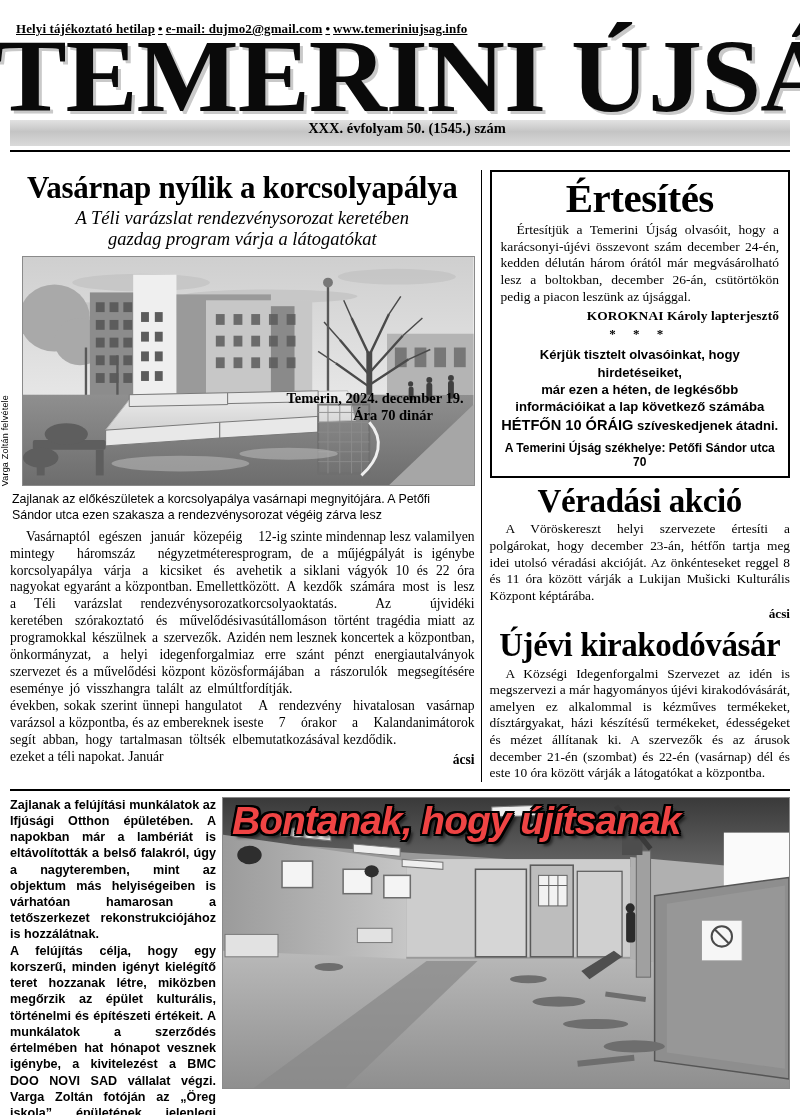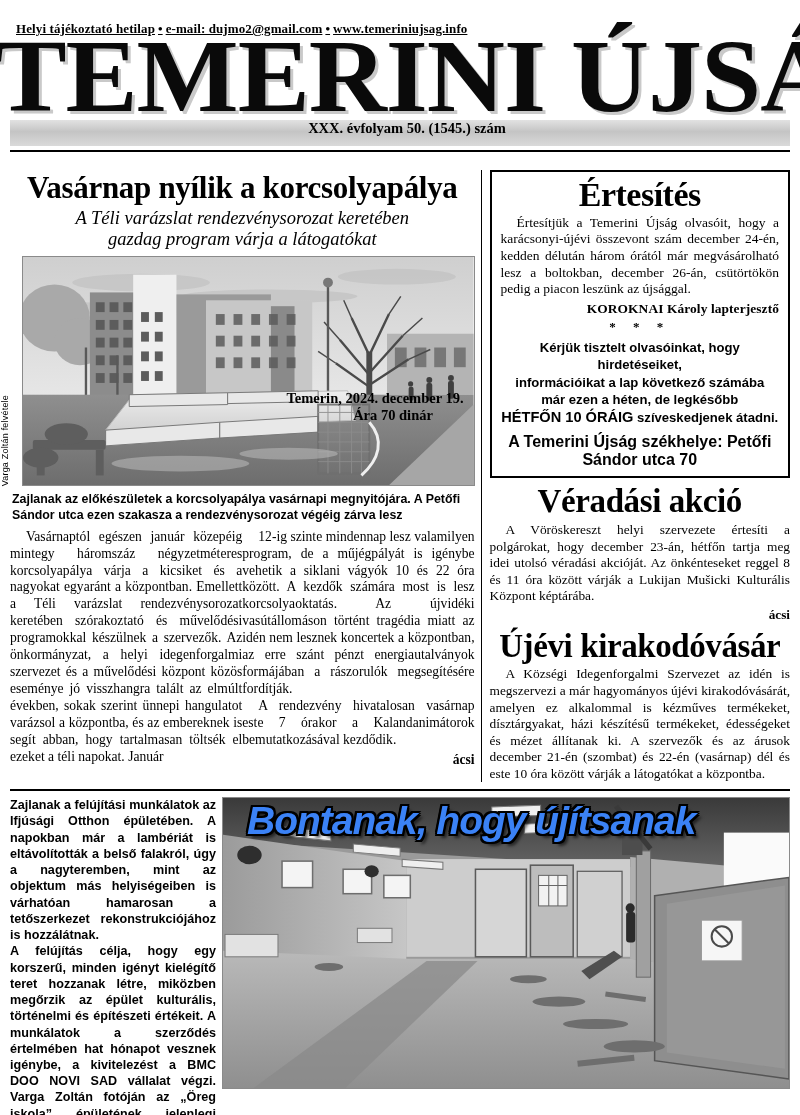--- a/index.html
+++ b/index.html
@@ -112,21 +112,21 @@
 
   .photo{
     width:100%;
     display:block;
     border:1px solid #8a8a8a;
     box-sizing:border-box;
   }
 
   .caption{
     font-family:"Liberation Sans", sans-serif;
-    font-weight:bold;
+    font-weight:normal;
     font-size:12.4px;
     line-height:1.26;
     margin:6px 2px 5px 2px;
     text-align:left;
   }
 
   .body-cols{
     display:flex;
     margin-top:3px;
   }
@@ -147,21 +147,21 @@
 
   
   .notice{
     border:2px solid #000;
     padding:5px 9px 7px;
     box-sizing:border-box;
   }
   .notice h2{
     margin:0 0 2px;
     text-align:center;
-    font-size:34px;
+    font-size:41px;
     line-height:1.05;
     font-weight:bold;
     letter-spacing:-.5px;
   }
   .notice p.srv{
     margin:0;
     font-size:13.5px;
     line-height:1.235;
     text-align:justify;
     text-indent:16px;
@@ -185,21 +185,21 @@
     font-weight:bold;
     font-size:13.1px;
     line-height:1.32;
     text-align:center;
     margin:0;
   }
   .notice .sans .big{font-size:14.6px;}
   .notice .addr{
     font-family:"Liberation Sans", sans-serif;
     font-weight:bold;
-    font-size:16px;
+    font-size:12px;
     text-align:center;
     margin:6px 0 0;
   }
 
   
   .sec-title{
     text-align:center;
     font-weight:bold;
     font-size:33px;
     line-height:1.08;
@@ -251,28 +251,27 @@
     position:absolute;
     left:10px;
     top:4px;
     right:4px;
     font-family:"Liberation Sans", sans-serif;
     font-style:italic;
     font-weight:bold;
     font-size:39px;
     line-height:1;
     letter-spacing:-1px;
-    color:#3b82f6;
+    color:#ef4444;
     text-shadow:
       2px 0 0 #000, -2px 0 0 #000, 0 2px 0 #000, 0 -2px 0 #000,
       2px 2px 0 #000, -2px 2px 0 #000, 2px -2px 0 #000, -2px -2px 0 #000,
       4px 4px 3px rgba(0,0,0,.55);
     white-space:nowrap;
     pointer-events:none;
-    margin-left:15px;
   }
 </style>
 </head>
 <body>
 
 <div class="page">
 
   <div class="topline">
     <span>Helyi tájékoztató hetilap</span><span class="bullet">•</span><span>e-mail: dujmo2@gmail.com</span><span class="bullet">•</span><span>www.temeriniujsag.info</span>
   </div>
@@ -466,22 +465,22 @@
     <div class="col-sep"></div>
 
     <div class="right-col">
 
       <div class="notice">
         <h2>Értesítés</h2>
         <p class="srv">Értesítjük a Temerini Újság olvasóit, hogy a karácsonyi-újévi összevont szám december 24-én, kedden délután három órától már megvásárolható lesz a boltokban, december 26-án, csütörtökön pedig a piacon leszünk az újsággal.</p>
         <div class="signer">KOROKNAI Károly lapterjesztő</div>
         <div class="stars">* * *</div>
         <p class="sans">Kérjük tisztelt olvasóinkat, hogy hirdetéseiket,</p>
+        <p class="sans">már ezen a héten, de legkésőbb</p>
         <p class="sans">információikat a lap következő számába</p>
-        <p class="sans">már ezen a héten, de legkésőbb</p>
         <p class="sans"><span class="big">HÉTFŐN 10 ÓRÁIG</span><span> szíveskedjenek átadni.</span></p>
         <p class="addr">A Temerini Újság székhelye: Petőfi Sándor utca 70</p>
       </div>
 
       <div>
         <div class="sec-title">Véradási akció</div>
         <p class="sec-body">A Vöröskereszt helyi szervezete értesíti a polgárokat, hogy december 23-án, hétfőn tartja meg idei utolsó véradási akcióját. Az önkénteseket reggel 8 és 11 óra között várják a Lukijan Mušicki Kulturális Központ képtárába.</p>
         <div class="sec-byline">ácsi</div>
       </div>
 

